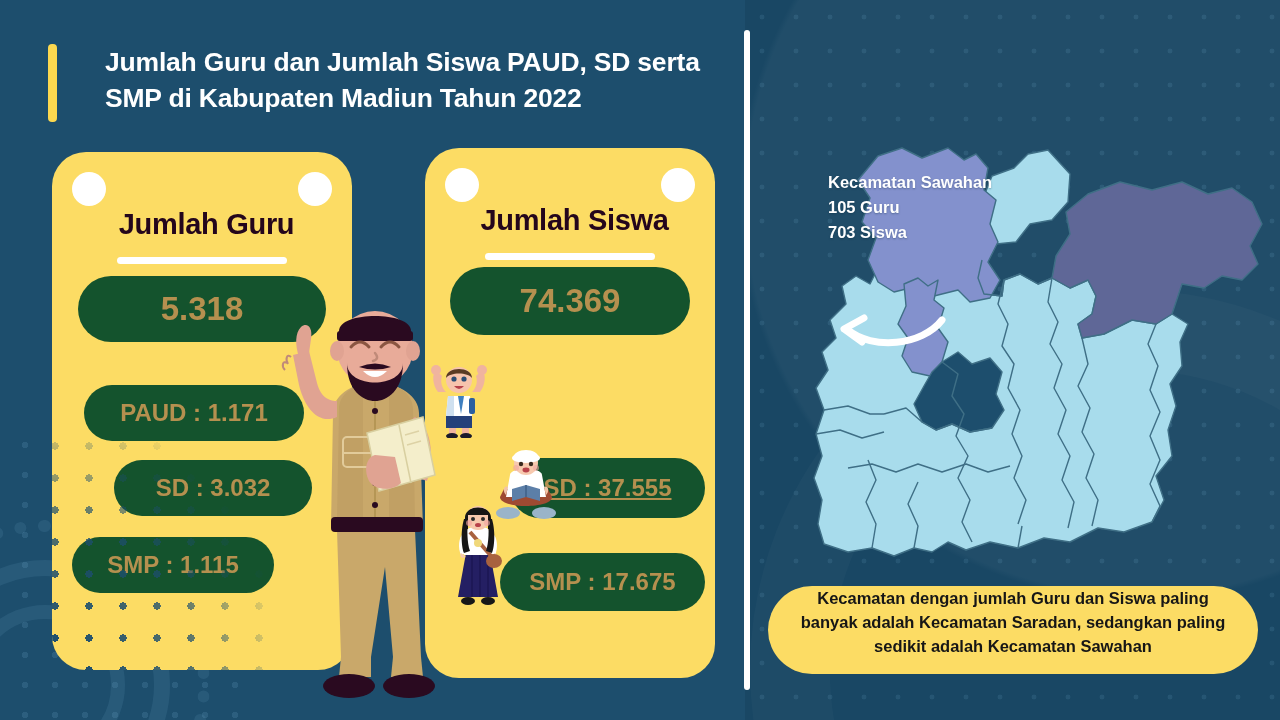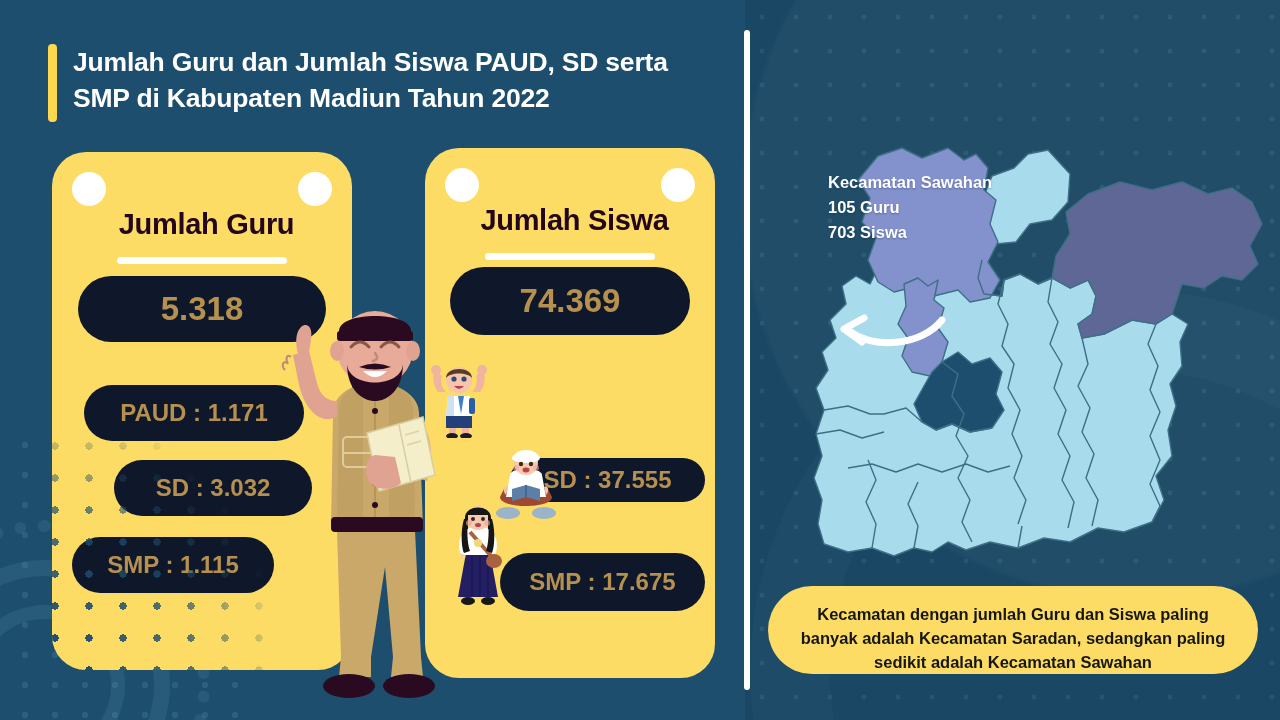--- a/index.html
+++ b/index.html
@@ -52,21 +52,21 @@
     position:absolute; left:744px; top:30px; width:6px; height:660px;
     background:#ffffff; border-radius:3px;
   }
 
   
   .heading { position:absolute; display:flex; gap:16px; align-items:flex-start; }
   .heading .accent {
     width:9px; border-radius:4px; background:#fcd84f; flex:0 0 9px;
   }
   .heading .htext {
-    color:#ffffff; font-weight:bold; letter-spacing:-0.2px;
+    color:#ffffff; font-weight:bold; letter-spacing:-0.2px;margin-left:32px;
   }
   #heading-left { left:48px; top:44px; width:680px; }
   #heading-left .accent { height:78px; }
   #heading-left .htext { font-size:26.5px; line-height:36px; }
   #heading-right { left:766px; top:44px; width:480px; }
   #heading-right .accent { height:72px; }
   #heading-right .htext { font-size:24.5px; line-height:35px; }
 
   
   .card {
@@ -87,36 +87,36 @@
   .punch-r { right:20px; }
   .card-title {
     position:absolute; left:0; right:0; top:56px; text-align:center;
     font-size:29px; font-weight:bold; color:#24061c; letter-spacing:-0.3px;padding-left:9px;
   }
   .title-rule {
     position:absolute; left:50%; transform:translateX(-50%); top:105px;
     width:170px; height:7px; border-radius:4px; background:#ffffff;
   }
   .pill {
-    position:absolute; background:#0f172a; border-radius:40px;
+    position:absolute; background:#14532d; border-radius:40px;
     display:flex; align-items:center; justify-content:center;
     color:#b5904f; font-weight:bold; white-space:nowrap;
   }
   .pill-big { font-size:33px; }
   .pill-sub { font-size:24px; }
 
   
   #guru-total { left:26px; top:124px;  width:248px; height:66px; }
   #guru-paud  { left:32px; top:233px;  width:220px; height:56px; }
   #guru-sd    { left:62px; top:308px;  width:198px; height:56px; }
   #guru-smp   { left:20px; top:385px;  width:202px; height:56px; }
   
   #siswa-total { left:25px; top:119px; width:240px; height:68px; }
   #siswa-paud  { left:60px; top:228px; width:220px; height:58px; }
-  #siswa-sd    { left:85px; top:310px; width:195px; height:44px; }
+  #siswa-sd    { left:85px; top:310px; width:195px; height:60px;text-decoration:underline; }
   #siswa-smp   { left:75px; top:405px; width:205px; height:58px; }
 
   
   .illus { position:absolute; }
   #teacher { left:275px; top:305px; width:200px; height:415px; z-index:6; }
   #kid-boy   { left:428px; top:358px; width:62px; height:80px; z-index:7; }
   #kid-quran { left:492px; top:445px; width:68px; height:80px; z-index:7; }
   #kid-girl  { left:448px; top:505px; width:60px; height:105px; z-index:7; }
 
   
@@ -126,21 +126,21 @@
     position:absolute; color:#ffffff; font-weight:bold; font-size:16.5px;
     line-height:25px; white-space:nowrap; text-shadow:0 1px 2px rgba(10,40,60,0.35);
   }
   #label-sawahan { left:808px; top:170px;margin-left:20px; }
   #label-saradan { left:1071px; top:222px; }
 
   
   #callout {
     position:absolute; left:768px; top:586px; width:490px; height:88px;
     background:#fcdc64; border-radius:44px;
-    display:flex; align-items:flex-end; justify-content:center; text-align:center;
+    display:flex; align-items:flex-start; justify-content:center; text-align:center;
     padding:0 22px;
   }
   #callout .ctext {
     font-size:16.5px; font-weight:bold; color:#161616; line-height:24px;
   }
 </style>
 </head>
 <body>
 
 <div id="stage">

